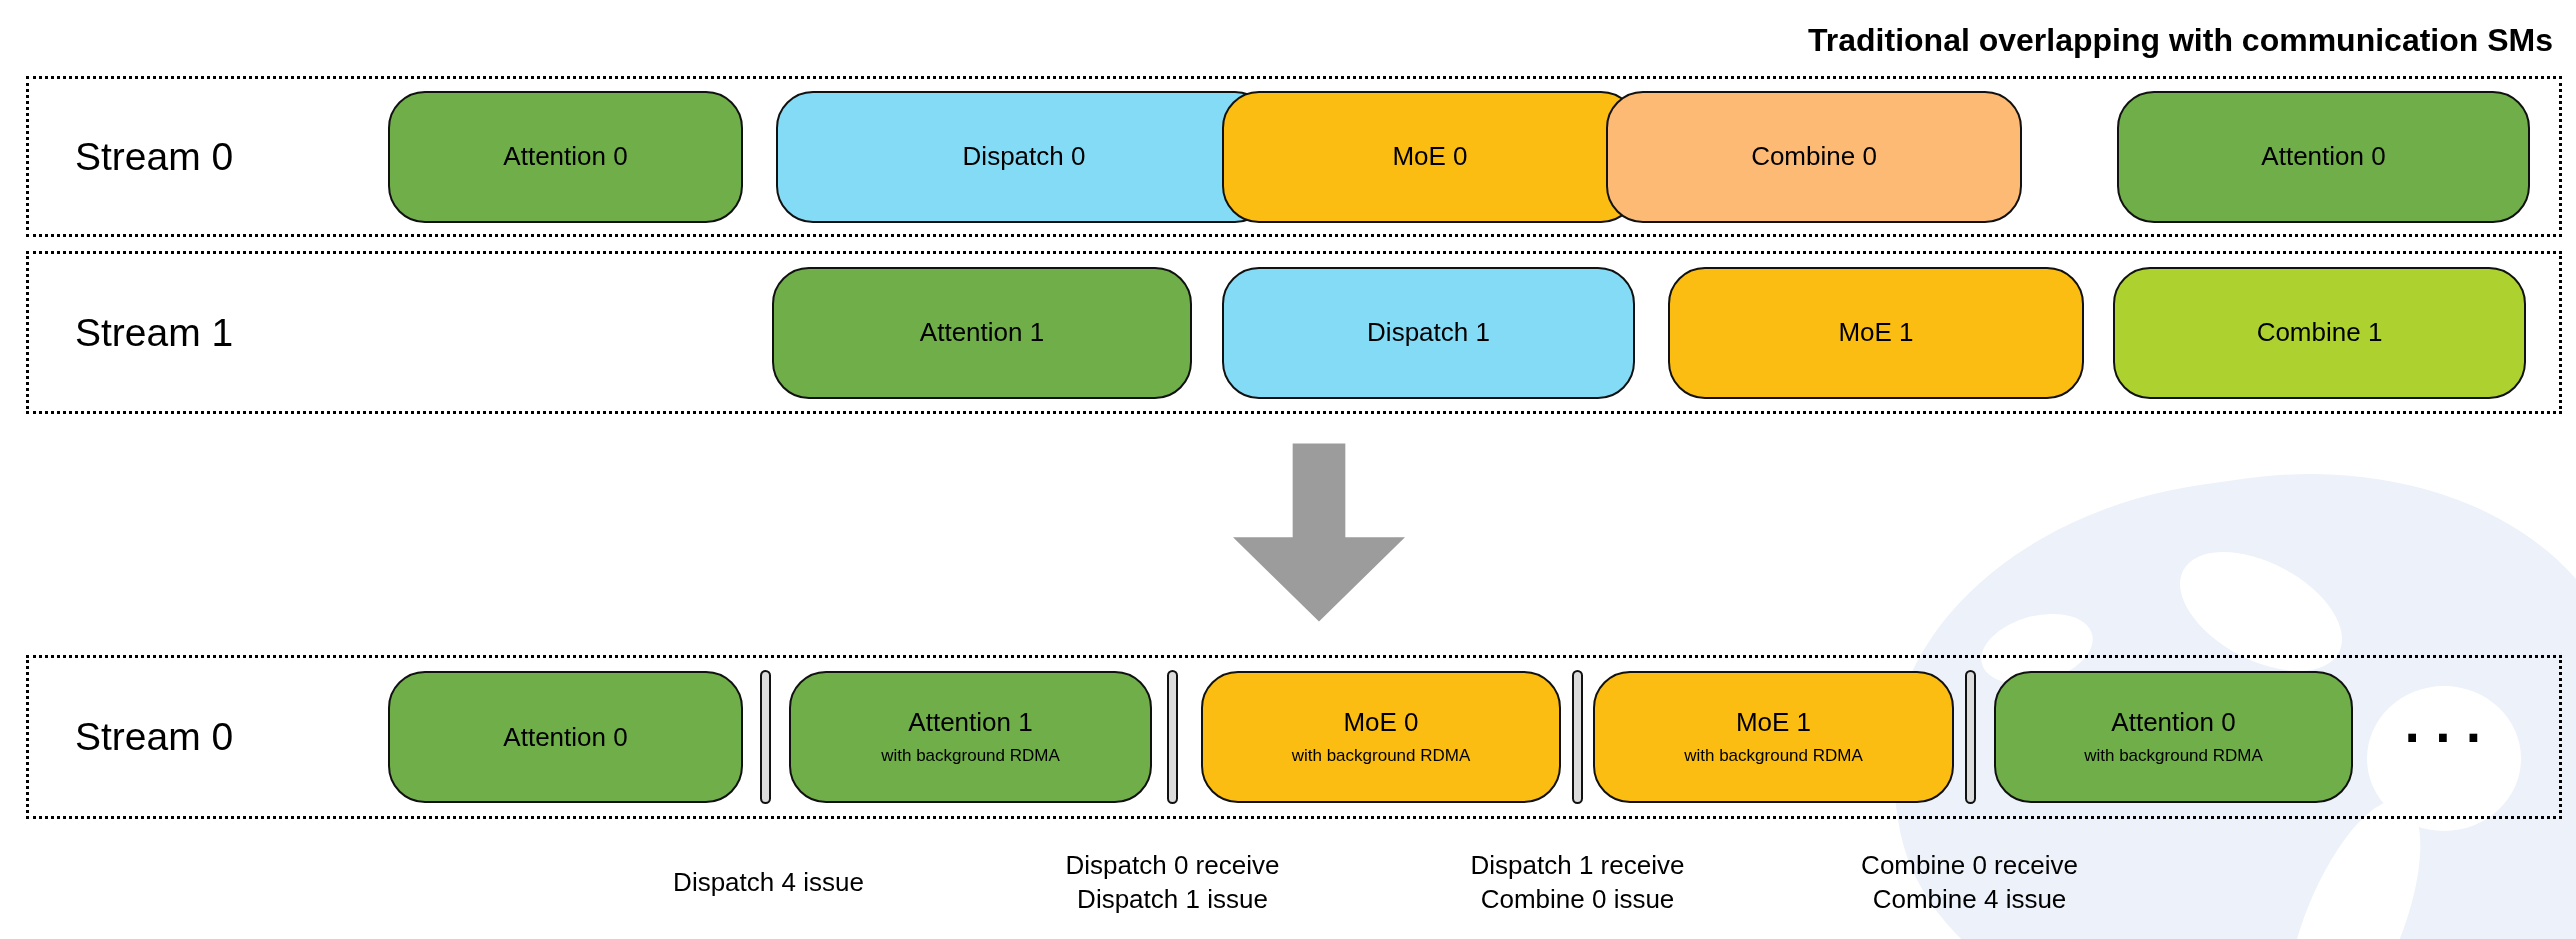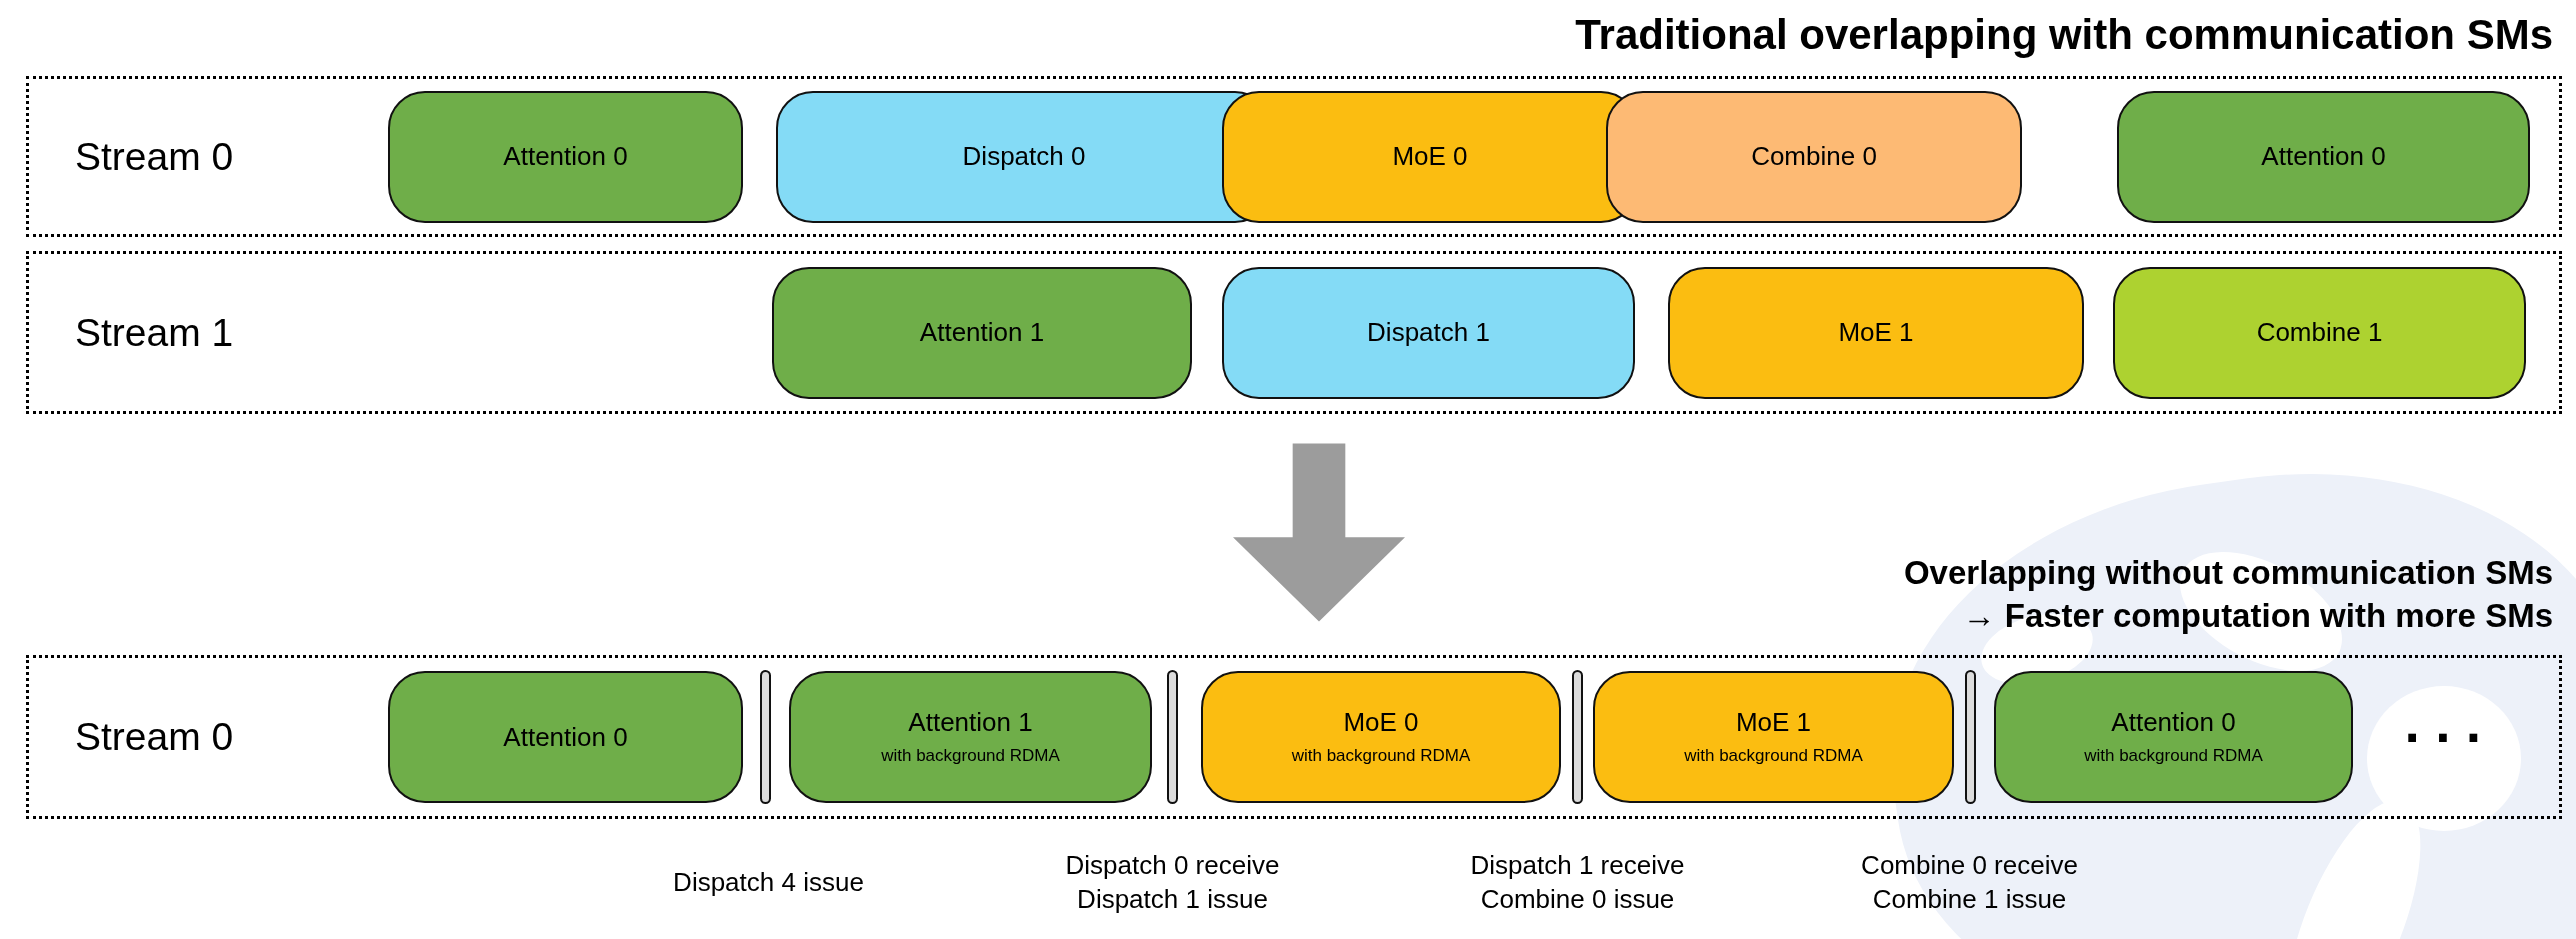--- a/index.html
+++ b/index.html
@@ -22,21 +22,21 @@
 
   
   .section-title {
     position: absolute;
     right: 23px;
     z-index: 2;
     font-weight: 700;
     text-align: right;
     line-height: 1.3;
   }
-  .title-top { top: 8px; font-size: 42px; }
+  .title-top { top: 20px; font-size: 32px; }
   .title-bottom { top: 551px; font-size: 33px; line-height: 43px; }
 
   
   .stream-row {
     position: absolute;
     left: 26px;
     width: 2536px;
     border: 3.5px dotted #000;
     z-index: 1;
     background: transparent;
@@ -171,24 +171,20 @@
       <div class="task-label">Combine 1</div>
     </div>
   </div>
 
   <div class="flow-arrow">
     <svg width="172" height="179" viewBox="0 0 196 203">
       <polygon fill="#9c9c9c" points="68,0 128,0 128,107 196,107 98,203 0,107 68,107"></polygon>
     </svg>
   </div>
 
-  <div class="section-title title-bottom">
-    <div>Overlapping without communication SMs</div>
-    <div>→ Faster computation with more SMs</div>
-  </div>
 
   <div class="stream-row row-3">
     <div class="stream-label">Stream 0</div>
 
     <div class="task-block" style="left: 359px; width: 355px; background: rgb(111, 174, 73);">
       <div class="task-label">Attention 0</div>
     </div>
 
     <div class="sep-bar" style="left:731px"></div>
 
@@ -227,17 +223,17 @@
   <div class="annotation ann-2">
     <div>Dispatch 0 receive</div>
     <div>Dispatch 1 issue</div>
   </div>
   <div class="annotation ann-3">
     <div>Dispatch 1 receive</div>
     <div>Combine 0 issue</div>
   </div>
   <div class="annotation ann-4">
     <div>Combine 0 receive</div>
-    <div>Combine 1 issue</div>
+    <div>Combine 4 issue</div>
   </div>
 
 </div>
 
 
 </body></html>

